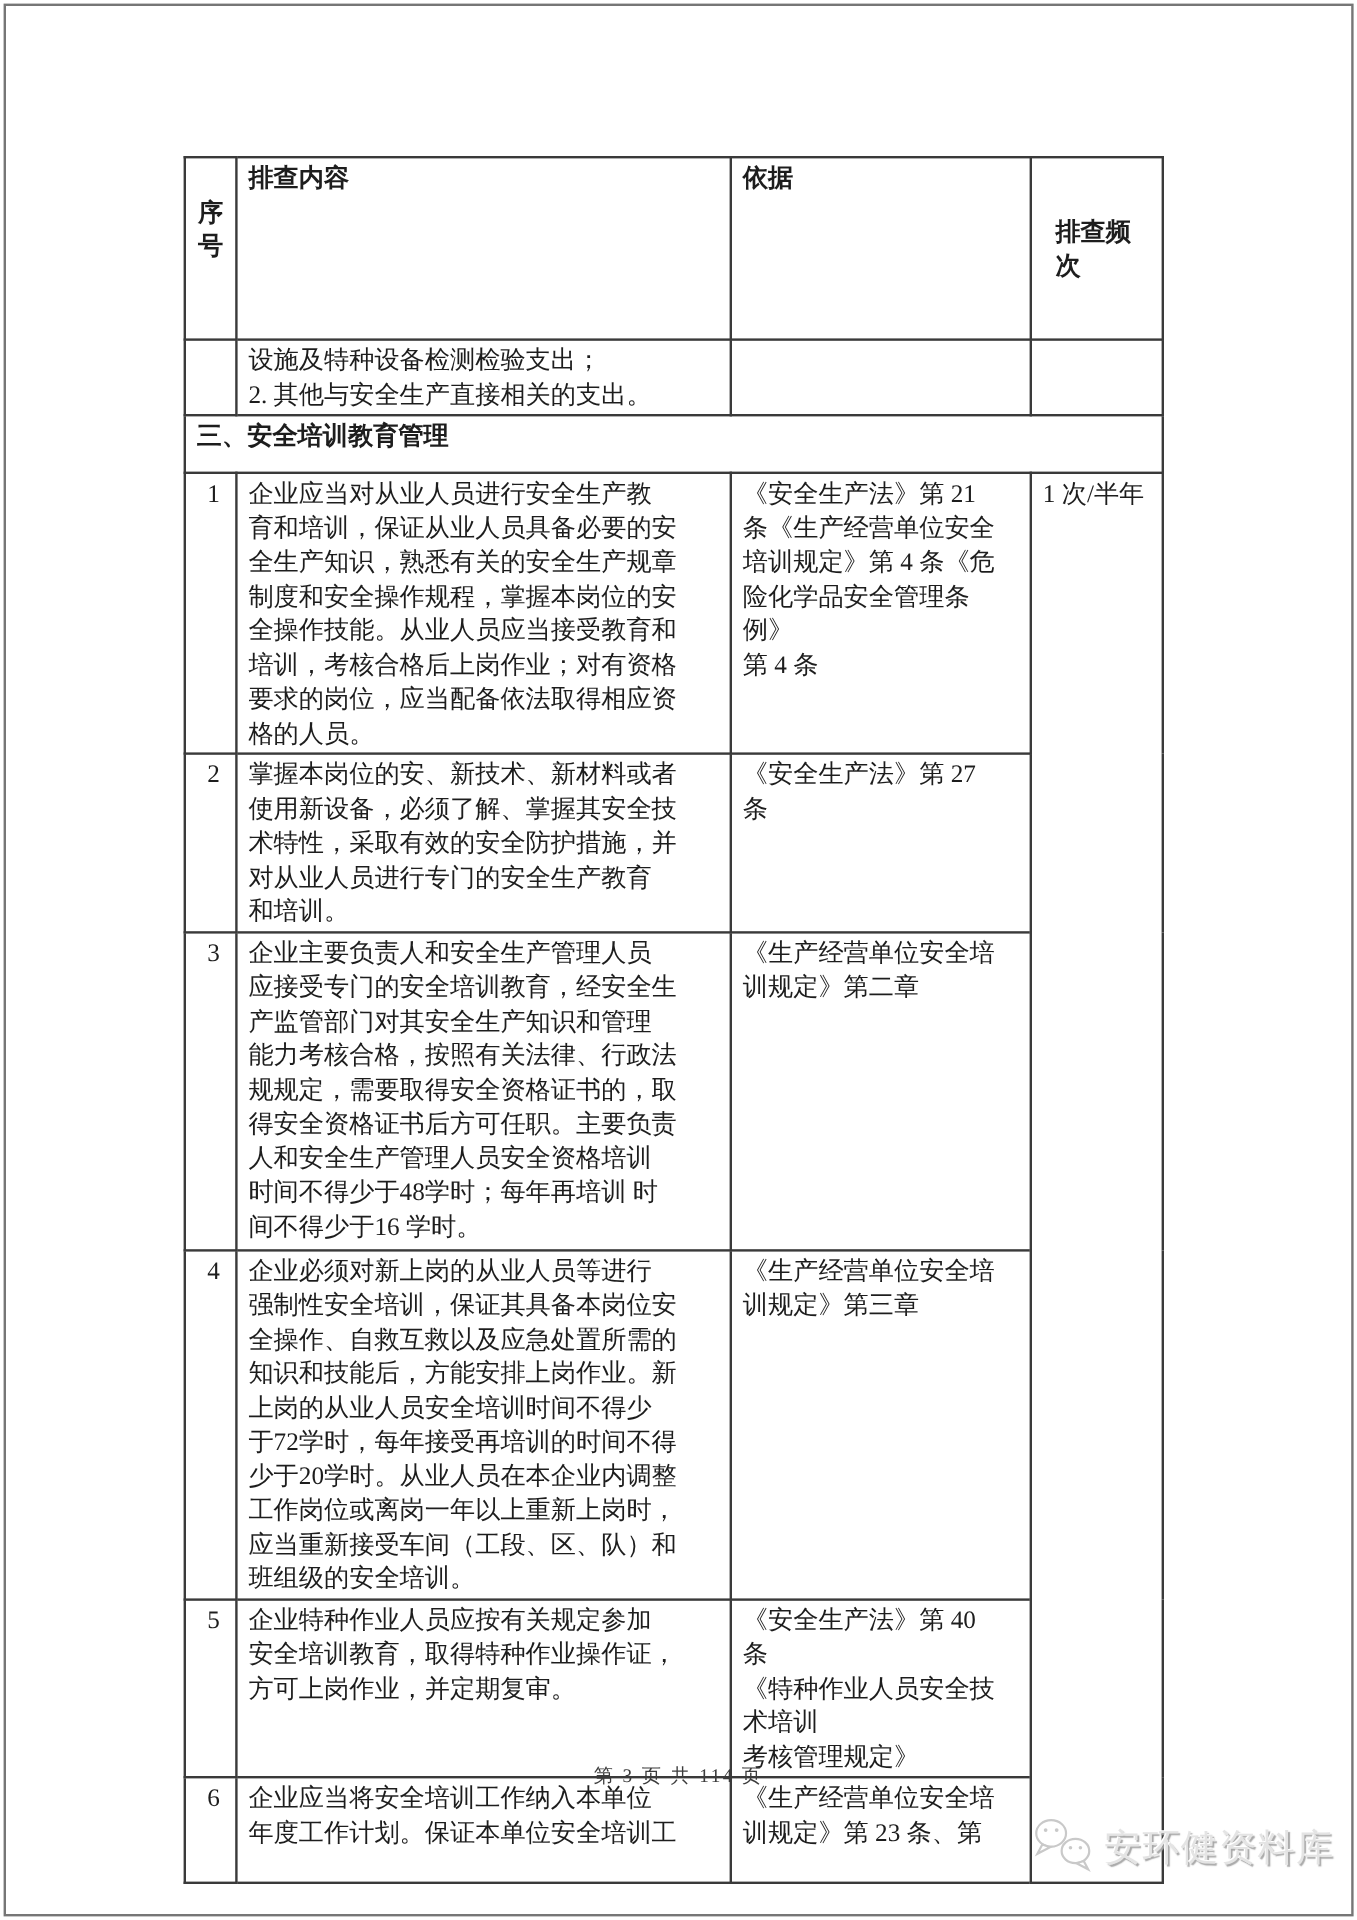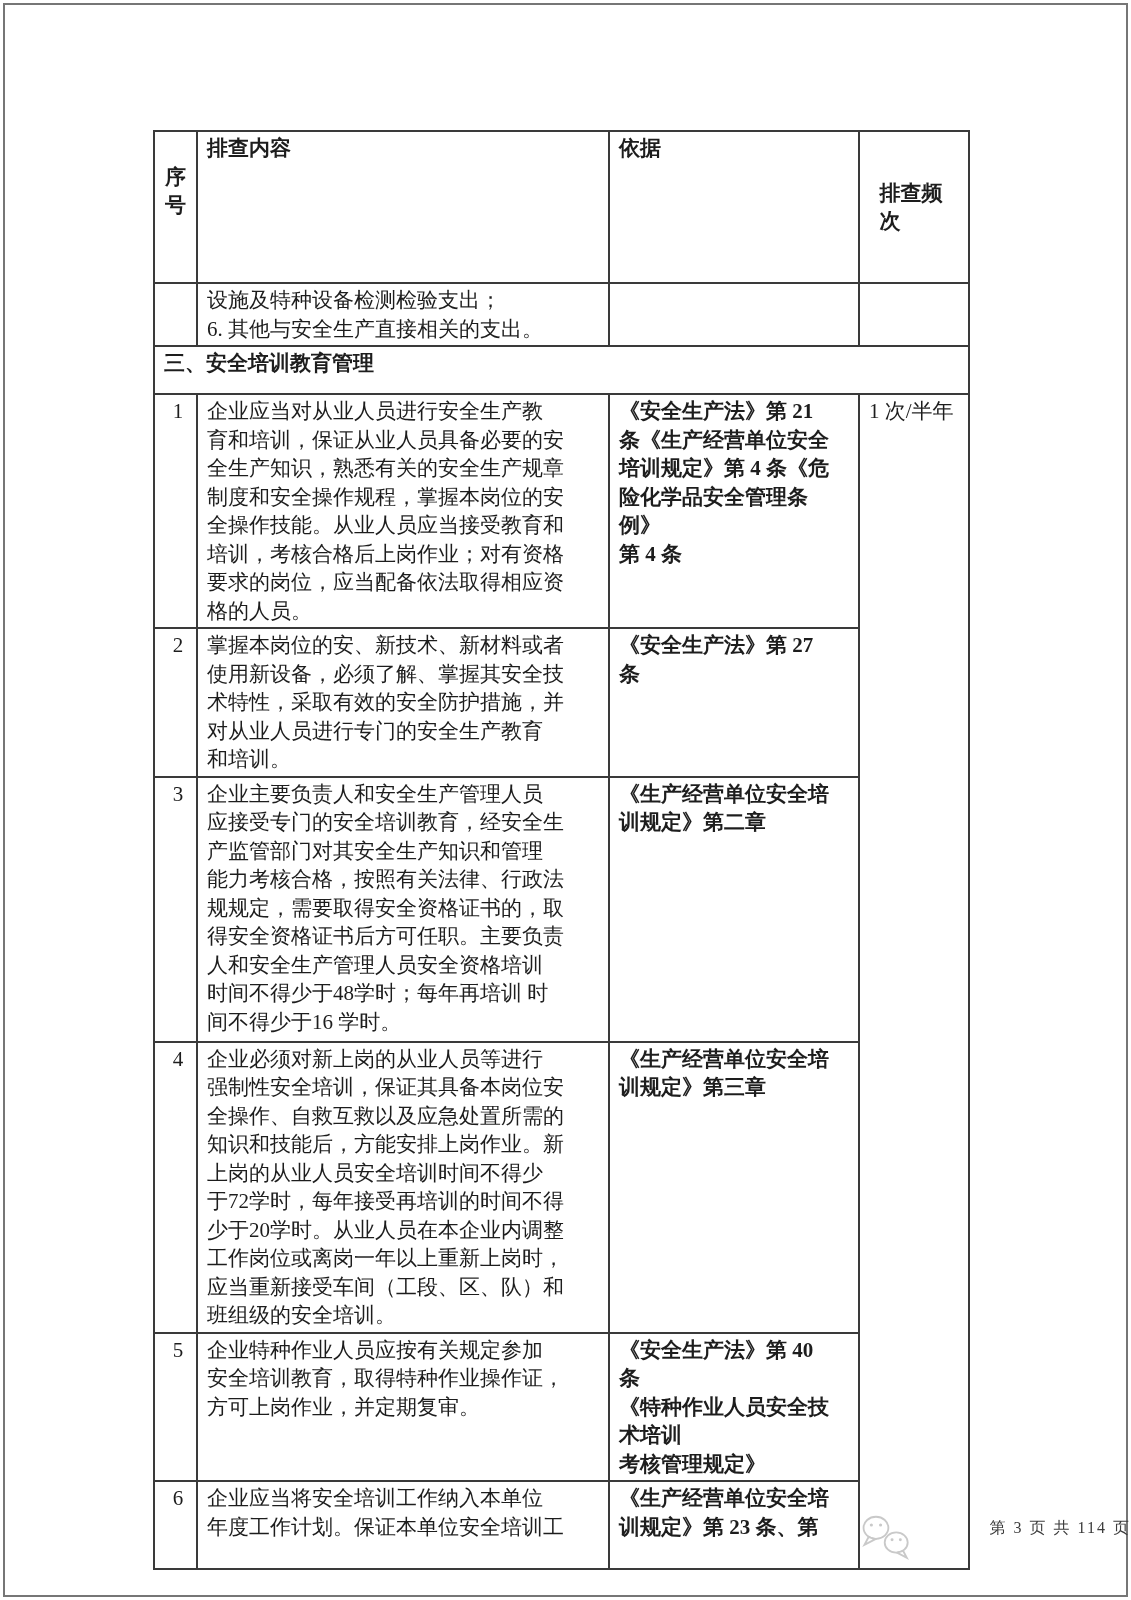--- a/index.html
+++ b/index.html
@@ -49,39 +49,37 @@
     vertical-align:middle;
     white-space:normal;
     padding:2px 4px 2px 8px;
     font-size:21.5px;
   }
   td.freq{
     padding:3px 20px 0 9px;
   }
   td.basis{
     padding-left:9px;
-    font-weight:bold;
   }
   tr.rh-head{height:60px;}
   tr.rh-r0{height:53px;}
   tr.rh-sec{height:48px;}
   tr.rh-1{height:232px;}
   tr.rh-2{height:147px;}
   tr.rh-3{height:265px;}
   tr.rh-4{height:287px;}
   tr.rh-5{height:146px;}
   tr.rh-6{height:88px;}
   
   #footer{
     position:absolute;left:0;right:0;top:1470px;
-    text-align:right;
+    text-align:center;
     font-size:16px;
     letter-spacing:2px;
     color:#3c3c3c;
-    margin-top:48px;
   }
   
   #watermark{
     position:absolute;left:858px;top:1514px;
     display:flex;align-items:center;
   }
   #watermark .wm-text{
     font-size:31px;
     white-space:nowrap;
     color:#e4e4e4;
@@ -111,21 +109,21 @@
         <td class="hdr">排查内容</td>
         <td class="hdr">依据</td>
         <td class="hdr">
           <div class="hdr-freq">排查频次</div>
         </td>
       </tr>
 
       <tr class="rh-r0">
         <td class="seq"></td>
         <td>设施及特种设备检测检验支出；
-6. 其他与安全生产直接相关的支出。</td>
+2. 其他与安全生产直接相关的支出。</td>
         <td class="basis"></td>
         <td class="freq"></td>
       </tr>
 
       <tr class="rh-sec">
         <td class="section" colspan="4">三、安全培训教育管理</td>
       </tr>
 
       <tr class="rh-1">
         <td class="seq">1</td>
@@ -222,14 +220,15 @@
         <circle cx="14" cy="12" r="1.7" fill="#c9c9c9"></circle>
         <circle cx="24" cy="12" r="1.7" fill="#c9c9c9"></circle>
         <g fill="#ffffff" stroke="#c9c9c9" stroke-width="2">
           <ellipse cx="41" cy="31" rx="12.5" ry="11"></ellipse>
           <path d="M48.5 40 L52.5 47.5 L42 42 Z"></path>
         </g>
         <circle cx="36.5" cy="28" r="1.6" fill="#c9c9c9"></circle>
         <circle cx="45.5" cy="28" r="1.6" fill="#c9c9c9"></circle>
       </svg>
     </span>
+    <span class="wm-text">安环健资料库</span>
   </div>
 </div>
 
 </body></html>

